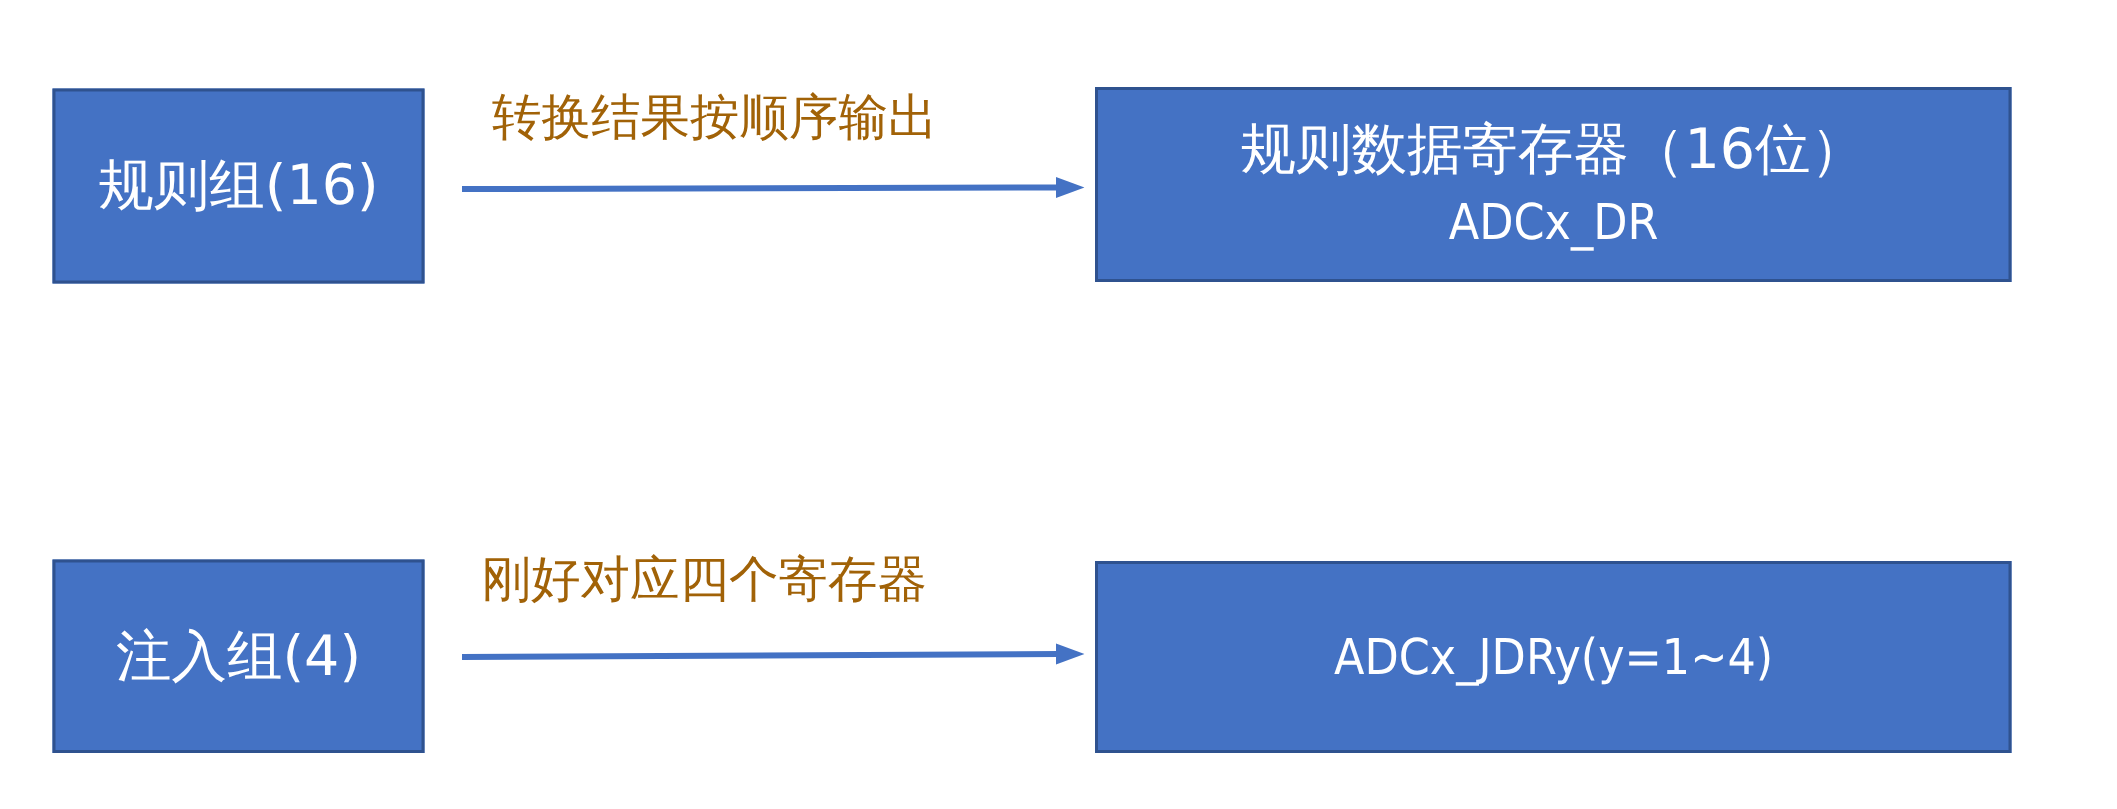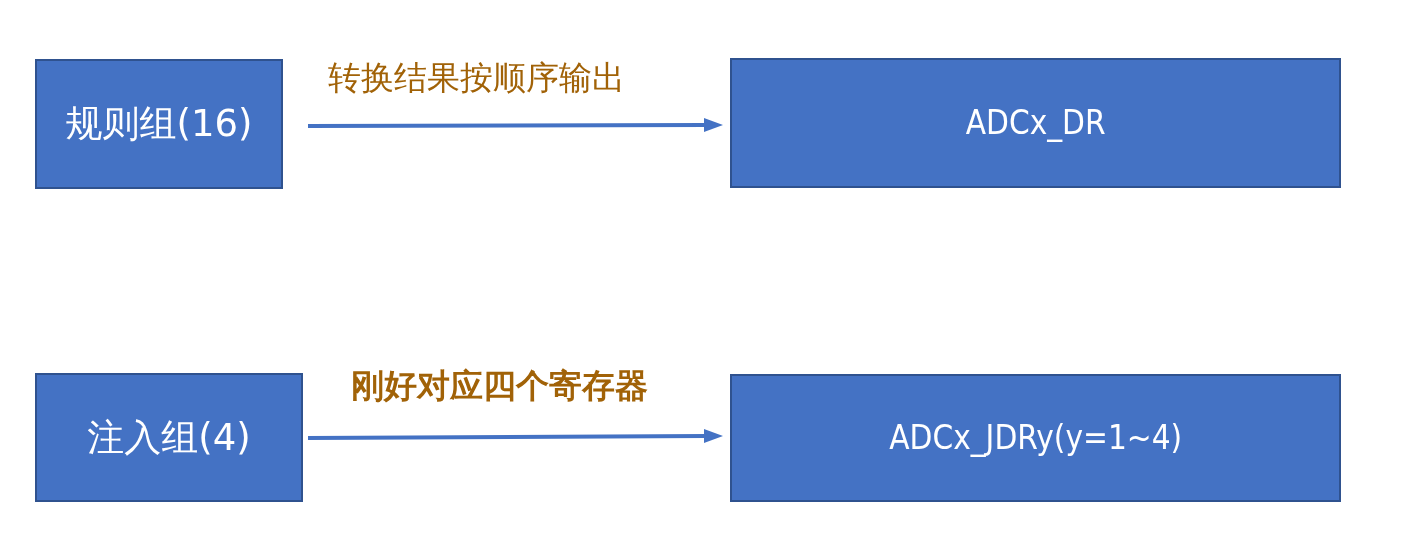--- a/index.html
+++ b/index.html
@@ -27,28 +27,29 @@
 </div>
 
 <div class="edge-label" style="left:328px; top:56px;">转换结果按顺序输出</div>
 
 <svg class="arrow" style="left:308px; top:116px; width:415px;" viewBox="0 0 415 20">
   <line x1="0" y1="10" x2="398" y2="9" stroke="#4472c4" stroke-width="4"></line>
   <polygon points="396,2 415,9 396,16" fill="#4472c4"></polygon>
 </svg>
 
 <div class="box" style="left:730px; top:58px; width:611px; height:130px;">
+  <span class="dst-title">规则数据寄存器（16位）</span>
   <span class="dst-reg">ADCx_DR</span>
 </div>
 
-<div class="box" style="left:35px; top:373px; width:268px; height:129px;">
+<div class="box" style="left:35px; top:373px; width:248px; height:129px;">
   <span class="src-label">注入组(4)</span>
 </div>
 
-<div class="edge-label" style="left:351px; top:364px;font-weight:bold;">刚好对应四个寄存器</div>
+<div class="edge-label" style="left:321px; top:364px;">刚好对应四个寄存器</div>
 
 <svg class="arrow" style="left:308px; top:427px; width:415px;" viewBox="0 0 415 20">
   <line x1="0" y1="11" x2="398" y2="9" stroke="#4472c4" stroke-width="4"></line>
   <polygon points="396,2 415,9 396,16" fill="#4472c4"></polygon>
 </svg>
 
 <div class="box" style="left:730px; top:374px; width:611px; height:128px;">
   <span class="dst-reg">ADCx_JDRy(y=1~4)</span>
 </div>
 

